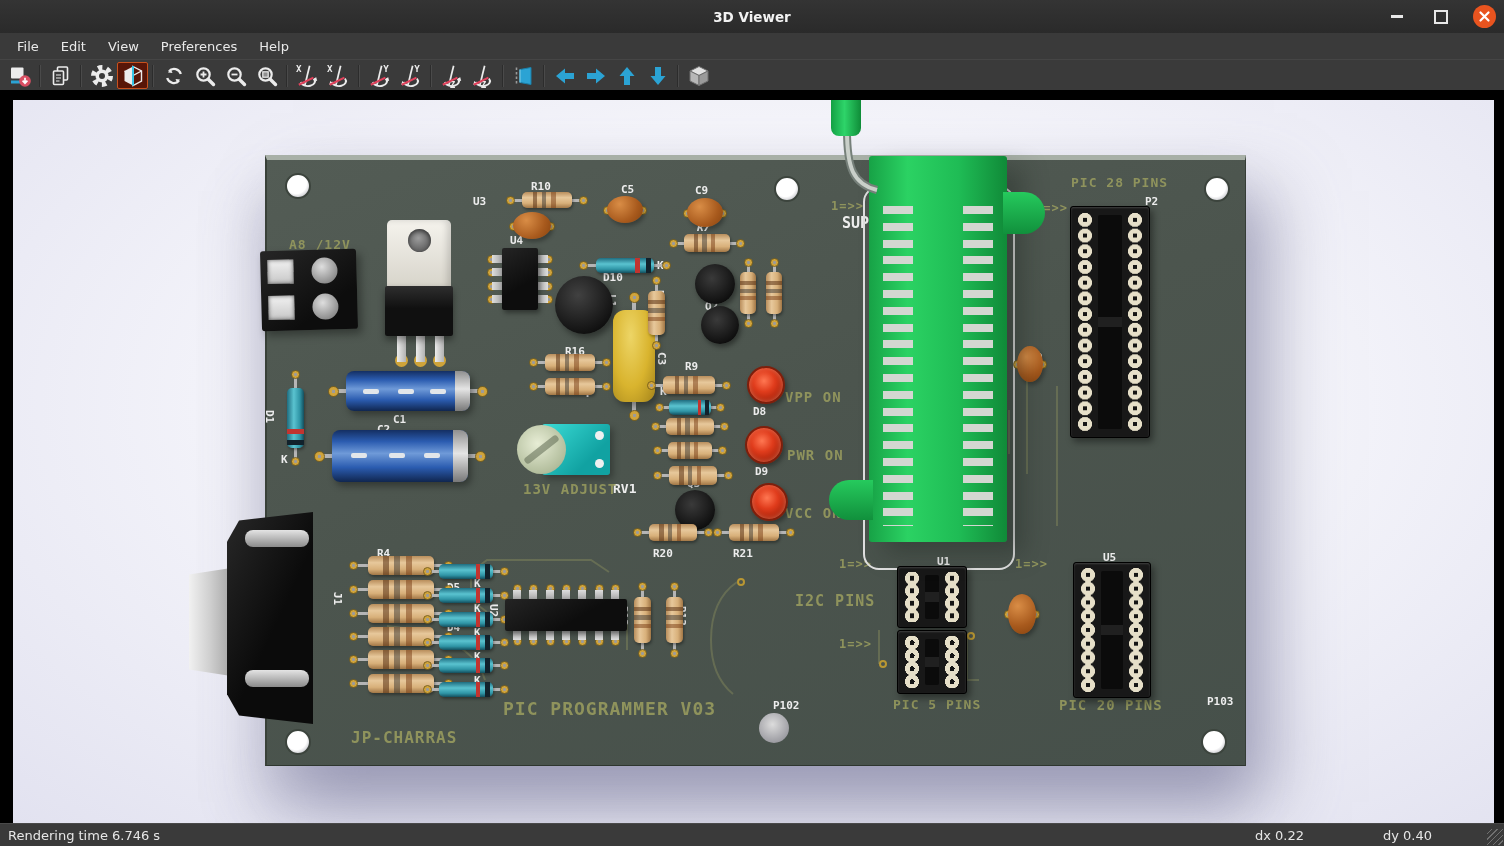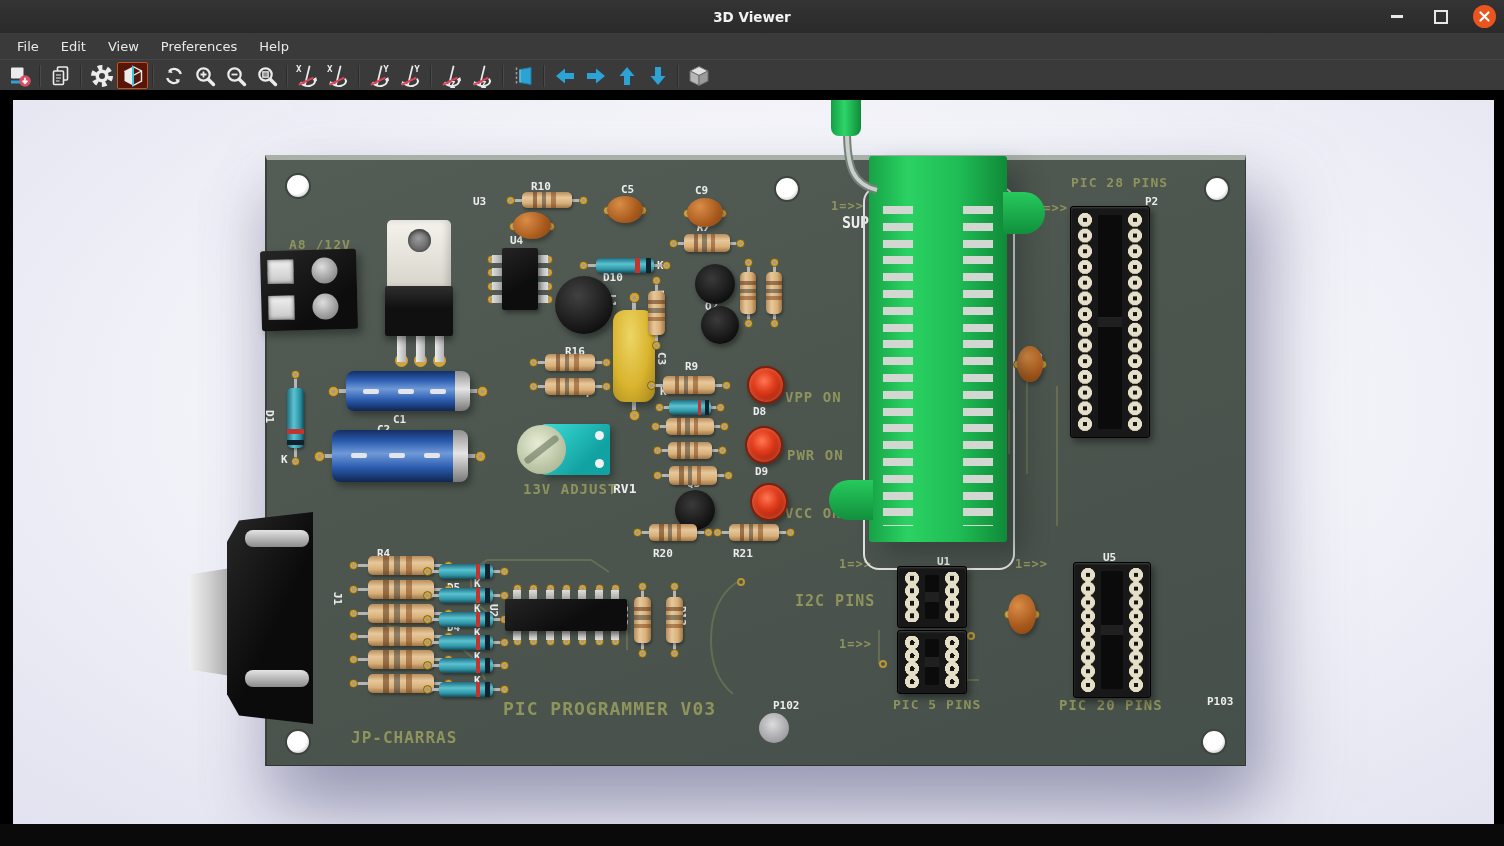--- a/index.html
+++ b/index.html
@@ -810,14 +810,24 @@
           </div>
           <div style="position: absolute; left: 750px; top: 186px; width: 26px; height: 36px; z-index: 3;">
             <div style="position: absolute; left: -4px; top: 14px; width: 9px; height: 9px; border-radius: 50%; background: radial-gradient(circle, rgb(155, 155, 155) 0px, rgb(155, 155, 155) 28%, rgb(208, 164, 60) 30%); border: 1px solid rgb(124, 98, 28); box-sizing: border-box;"></div>
             <div style="position: absolute; left: 21px; top: 14px; width: 9px; height: 9px; border-radius: 50%; background: radial-gradient(circle, rgb(155, 155, 155) 0px, rgb(155, 155, 155) 28%, rgb(208, 164, 60) 30%); border: 1px solid rgb(124, 98, 28); box-sizing: border-box;"></div>
             <div style="position: absolute; left: 0px; top: 0px; width: 26px; height: 36px; border-radius: 50%; background: radial-gradient(circle at 35% 30%, rgb(217, 141, 70), rgb(168, 90, 29) 60%, rgb(135, 67, 15)); box-shadow: rgba(0, 0, 0, 0.3) 2px 3px 4px;"></div>
           </div>
         </div>
     </div>
   </div>
 
+  <div class="statusbar">
+    <span style="margin-left:8px">Rendering time 6.746 s</span>
+    <span style="position:absolute;right:200px">
+      <span>dx</span>&nbsp;<span>0.22</span>
+    </span>
+    <span style="position:absolute;right:72px">
+      <span>dy</span>&nbsp;<span>0.40</span>
+    </span>
+    <div class="grip"></div>
+  </div>
 
 </div>
 
 </body></html>

